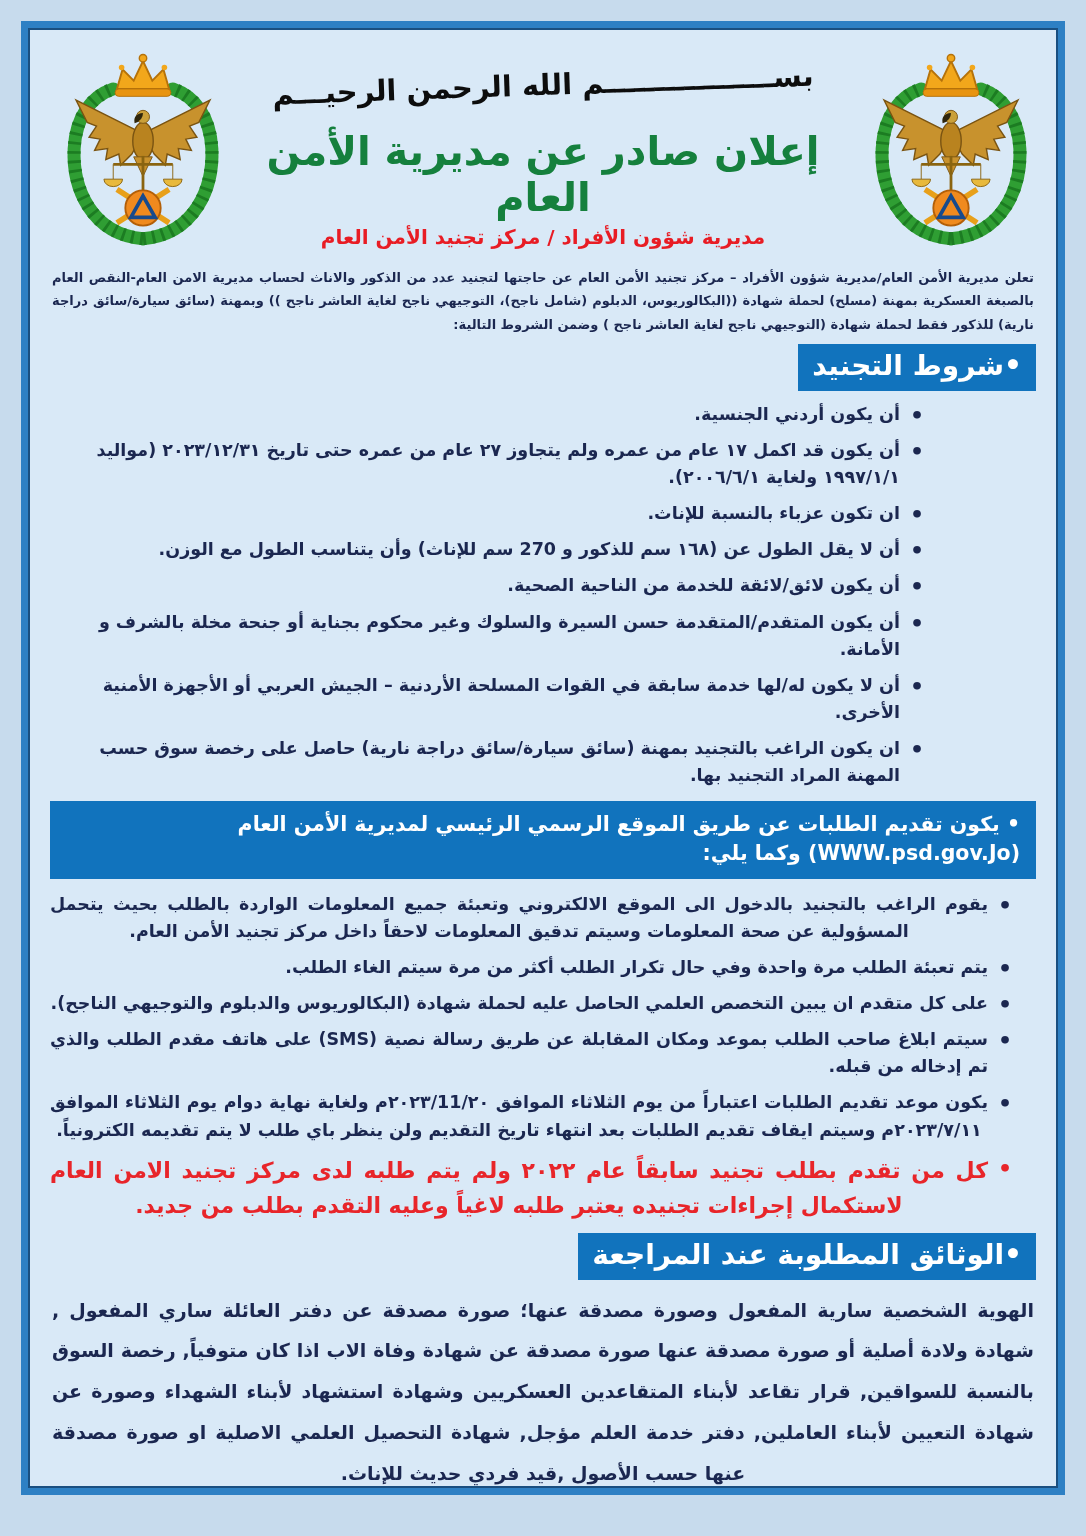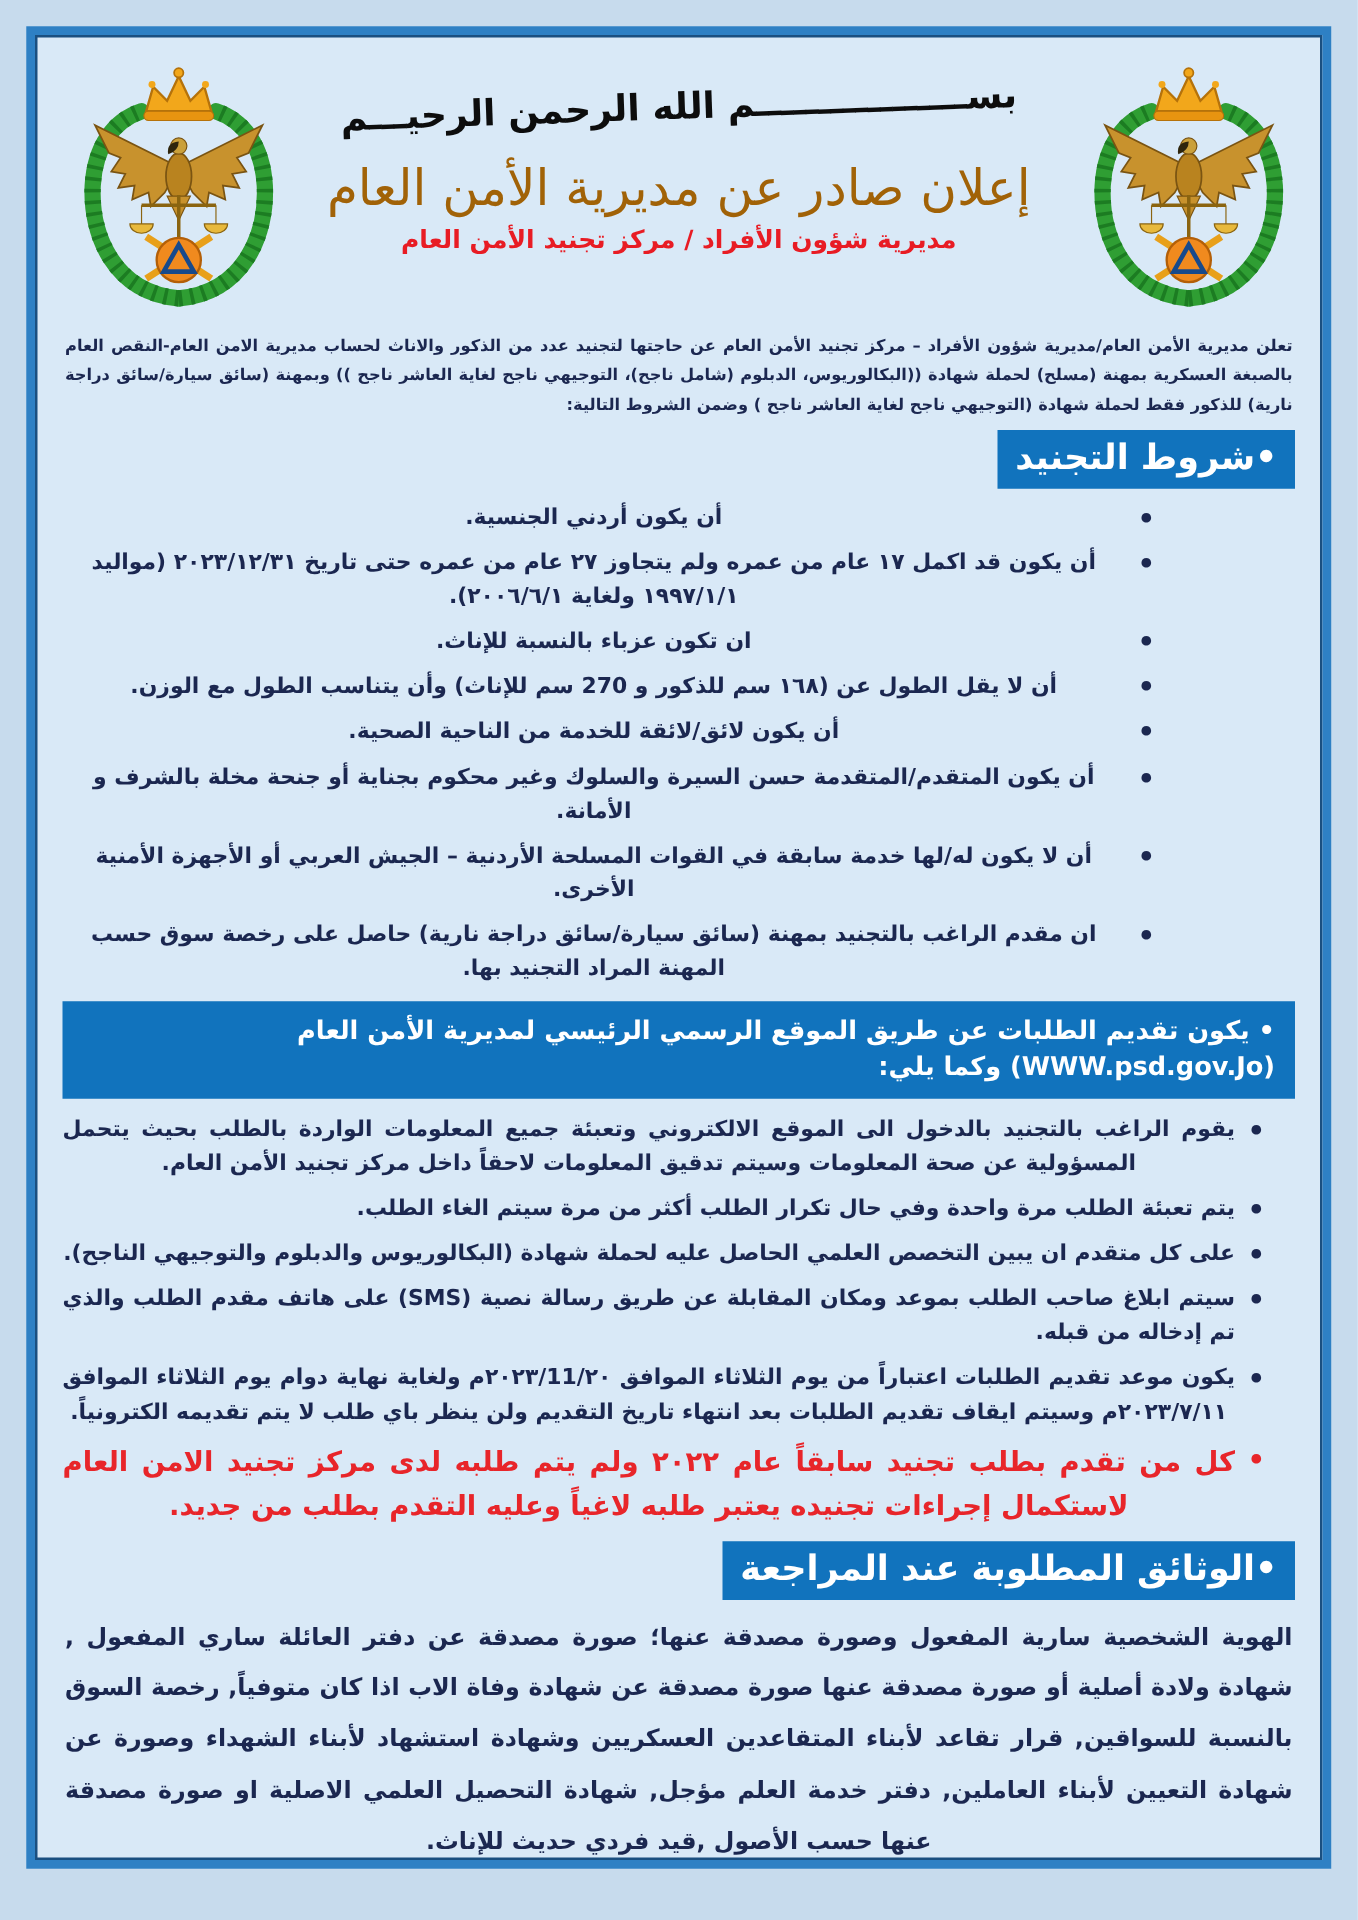--- a/index.html
+++ b/index.html
@@ -24,42 +24,42 @@
   .header{display:grid;grid-template-columns:178px 1fr 178px;align-items:start;}
   .emblem{padding-top:10px;}
   .header-center{text-align:center;}
   .bismillah{
     font-size:29px;font-weight:bold;color:#0d0d0d;
     margin-top:10px;height:74px;line-height:74px;
     transform:rotate(-2deg);
     white-space:nowrap;
   }
   .title{
-    margin:6px 0 0;font-size:40px;font-weight:normal;color:#a16207;line-height:1.15;
+    margin:6px 0 0;font-size:40px;font-weight:bold;color:#15803d;line-height:1.15;
   }
   .subtitle{
     margin:6px 0 0;font-size:20px;font-weight:bold;color:#e81c24;line-height:1.15;
   }
   
   .intro{
     margin:14px 2px 6px;font-size:13px;font-weight:bold;line-height:1.8;
     text-align:justify;
   }
   .section-heading{
     display:table;margin:8px 0 10px;padding:5px 14px 8px;
     background:#1173bd;color:#ffffff;
     font-size:28px;font-weight:bold;line-height:1.2;
   }
   ul.list{list-style:none;margin:0 0 4px;padding:0;}
   ul.cond{padding-right:112px;}
   ul.app{padding-right:24px;}
   ul.list li{
     position:relative;padding-right:24px;margin:0 0 9px;
     font-size:17.5px;font-weight:bold;line-height:1.55;
-    text-align:center;
+    text-align:right;
   }
   ul.list li::before{
     content:"\2022";position:absolute;right:0;top:-2px;font-size:22px;color:#1b2750;
   }
   ul.app li{text-align:justify;text-align-last:right;}
   ul.app li:nth-of-type(1),
   ul.app li:nth-of-type(5){text-align-last:center;}
   .banner{
     margin:12px 0 12px;padding:9px 16px 11px;
     background:#1173bd;color:#ffffff;
@@ -182,21 +182,21 @@
 
     <ul class="list cond">
 
     <li>أن يكون أردني الجنسية.</li>
         <li>أن يكون قد اكمل ١٧ عام من عمره ولم يتجاوز ٢٧ عام من عمره حتى تاريخ ٢٠٢٣/١٢/٣١ (مواليد ١٩٩٧/١/١ ولغاية ٢٠٠٦/٦/١).</li>
         <li>ان تكون عزباء بالنسبة للإناث.</li>
         <li>أن لا يقل الطول عن (١٦٨ سم للذكور و 270 سم للإناث) وأن يتناسب الطول مع الوزن.</li>
         <li>أن يكون لائق/لائقة للخدمة من الناحية الصحية.</li>
         <li>أن يكون المتقدم/المتقدمة حسن السيرة والسلوك وغير محكوم بجناية أو جنحة مخلة بالشرف و الأمانة.</li>
         <li>أن لا يكون له/لها خدمة سابقة في القوات المسلحة الأردنية – الجيش العربي أو الأجهزة الأمنية الأخرى.</li>
-        <li>ان مقدم الراغب بالتجنيد بمهنة (سائق سيارة/سائق دراجة نارية) حاصل على رخصة سوق حسب المهنة المراد التجنيد بها.</li>
+        <li>ان يكون الراغب بالتجنيد بمهنة (سائق سيارة/سائق دراجة نارية) حاصل على رخصة سوق حسب المهنة المراد التجنيد بها.</li>
       </ul>
 
     <div class="banner">• يكون تقديم الطلبات عن طريق الموقع الرسمي الرئيسي لمديرية الأمن العام (WWW.psd.gov.Jo) وكما يلي:</div>
 
     <ul class="list app">
 
     <li>يقوم الراغب بالتجنيد بالدخول الى الموقع الالكتروني وتعبئة جميع المعلومات الواردة بالطلب بحيث يتحمل المسؤولية عن صحة المعلومات وسيتم تدقيق المعلومات لاحقاً داخل مركز تجنيد الأمن العام.</li>
         <li>يتم تعبئة الطلب مرة واحدة وفي حال تكرار الطلب أكثر من مرة سيتم الغاء الطلب.</li>
         <li>على كل متقدم ان يبين التخصص العلمي الحاصل عليه لحملة شهادة (البكالوريوس والدبلوم والتوجيهي الناجح).</li>
         <li>سيتم ابلاغ صاحب الطلب بموعد ومكان المقابلة عن طريق رسالة نصية (SMS) على هاتف مقدم الطلب والذي تم إدخاله من قبله.</li>

